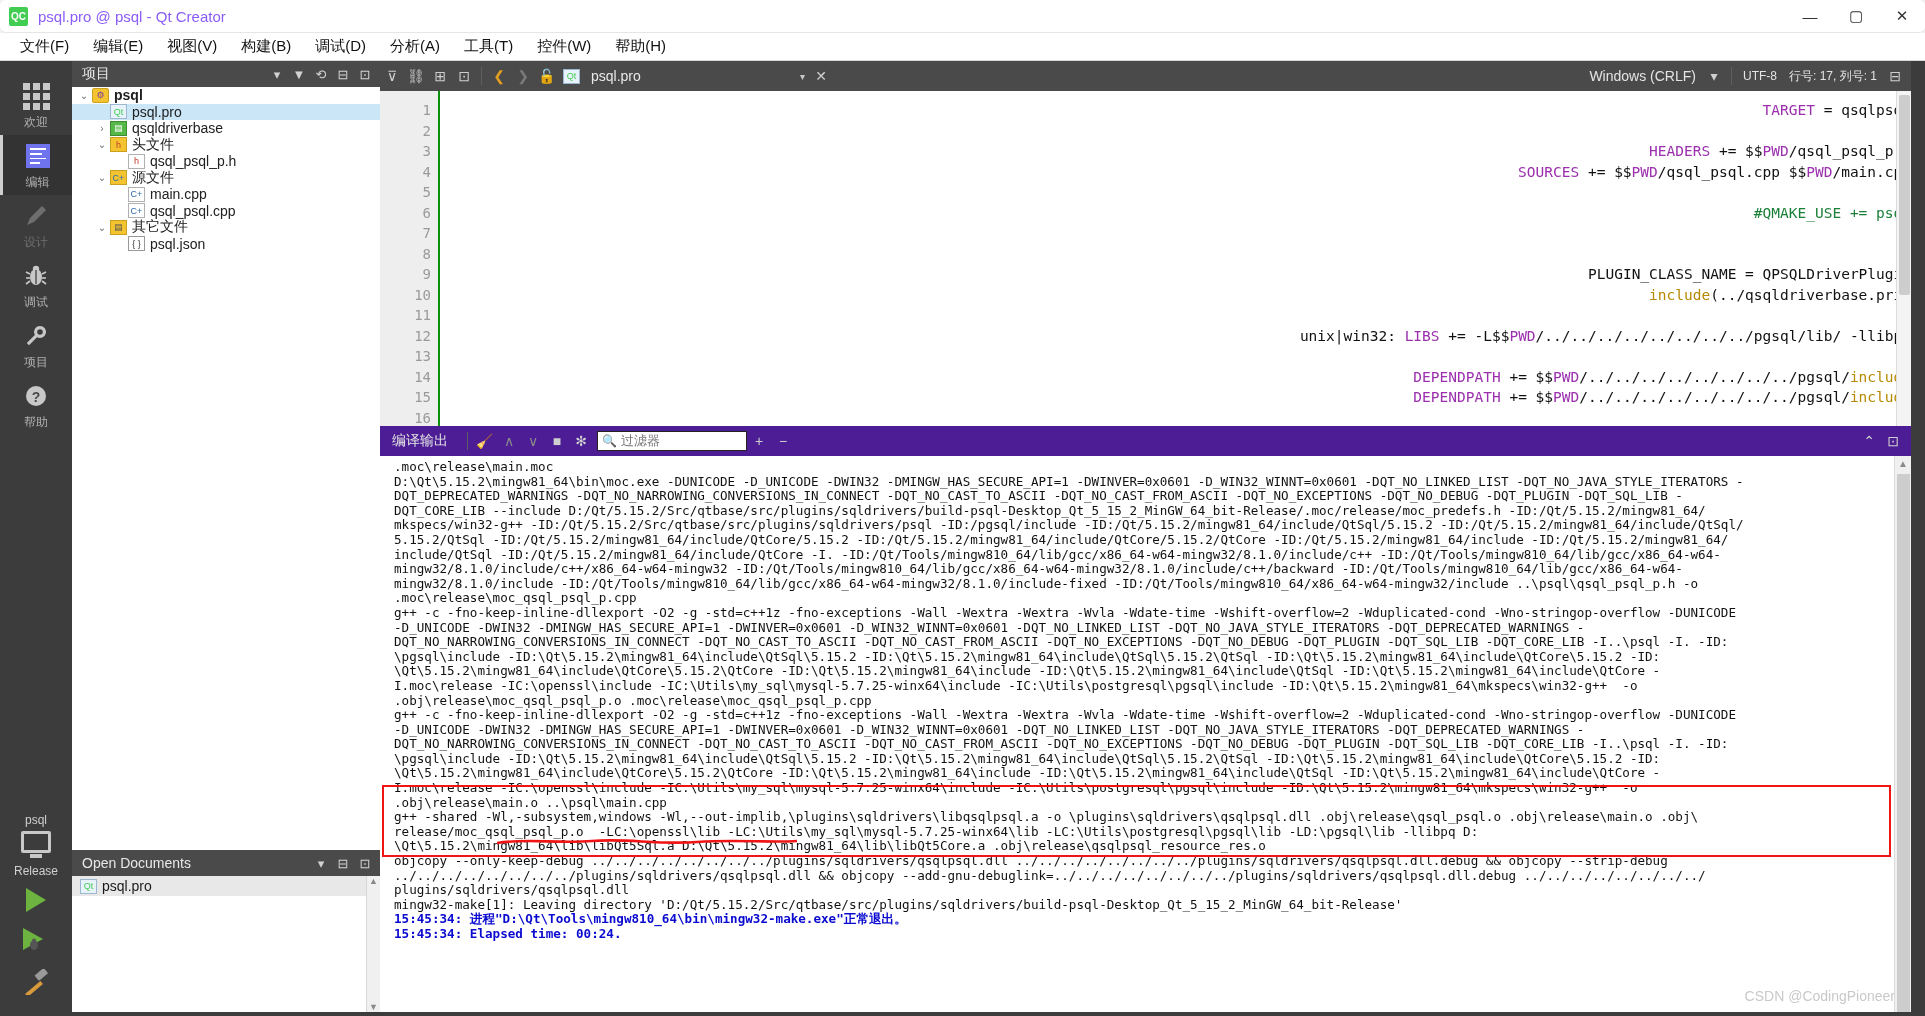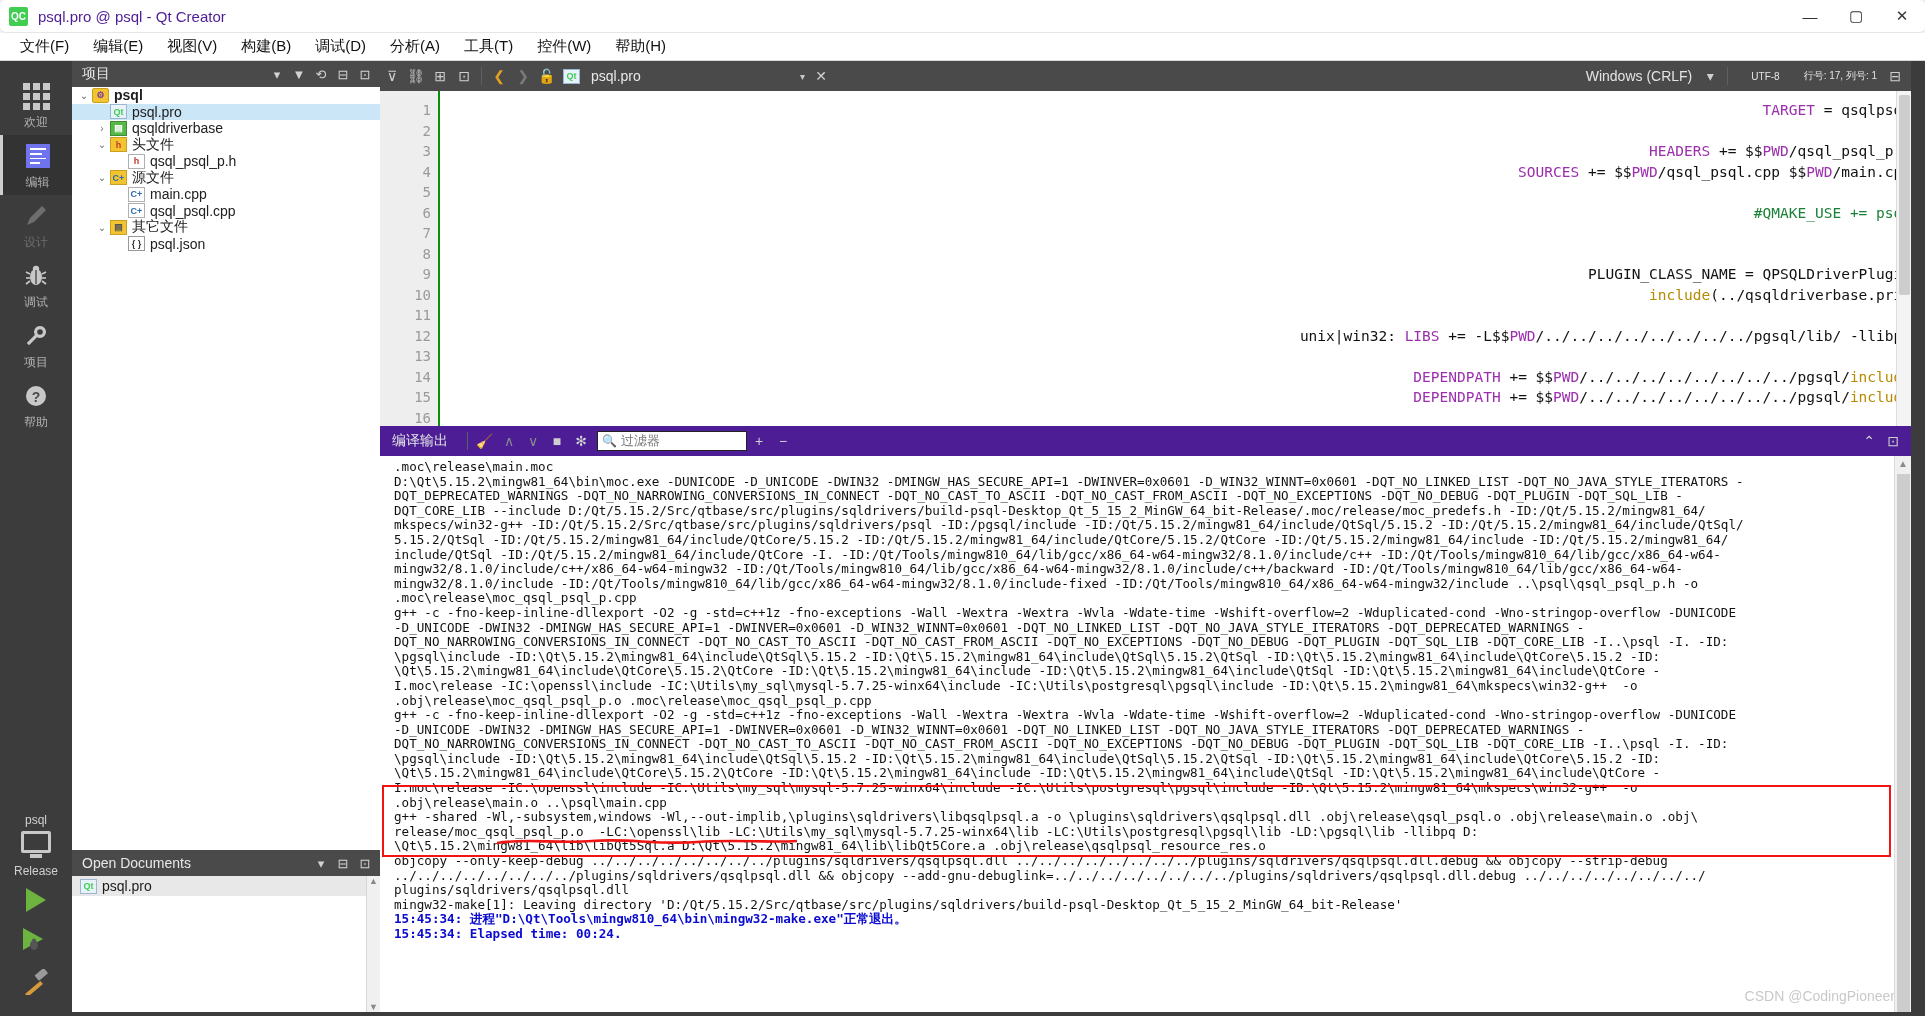--- a/index.html
+++ b/index.html
@@ -9,21 +9,21 @@
     background:#2e2f30; color:#d4d4d4; font-size:15px;
   }
   .app { width:1925px; height:1016px; display:flex; flex-direction:column; background:#f0f0f0;}
 
   
   .titlebar { height:33px; background:#ffffff; display:flex; align-items:center;
               border-bottom:1px solid #e6e6e6; flex:0 0 33px;border-radius:6px;}
   .titlebar .qc-logo { width:19px; height:19px; margin-left:9px; background:#41cd52;
       border-radius:2px; color:#fff; font-size:10px; font-weight:bold; display:flex;
       align-items:center; justify-content:center; font-family:"Liberation Sans",sans-serif;}
-  .titlebar .t-text { margin-left:10px; color:#4c1d95; font-size:15px; }
+  .titlebar .t-text { margin-left:10px; color:#8b5cf6; font-size:15px; }
   .titlebar .wbtns { margin-left:auto; display:flex; height:33px; }
   .wbtn { width:46px; height:33px; display:flex; align-items:center; justify-content:center;
           color:#333; font-size:15px; }
 
   
   .menubar { height:28px; background:#ffffff; display:flex; align-items:center;
              border-bottom:1px solid #d9d9d9; flex:0 0 28px; padding-left:8px;}
   .menuitem { padding:3px 12px; color:#111; font-size:15px;text-align:center; }
 
   
@@ -62,21 +62,21 @@
                padding:0 4px 0 10px; color:#e8e8e8; font-size:14px; flex:0 0 26px;}
   .panelhead .title { flex:1; }
   .panelhead .hicon { width:22px; height:20px; display:flex; align-items:center;
                       justify-content:center; color:#d2d2d2; font-size:13px;}
   .treearea { flex:1; background:#ffffff; overflow:hidden; position:relative;}
   .trow { display:flex; align-items:center; height:16.5px; font-size:14px; color:#202020;
           padding-left:4px; white-space:nowrap;}
   .trow.sel { background:#cbe6f7; }
   .arrow { width:16px; text-align:center; color:#707070; font-size:10px; }
   .ficon { width:17px; height:15px; display:inline-flex; align-items:center; justify-content:center;
-           margin-right:5px; font-size:9px; font-weight:bold;}
+           margin-right:5px; font-size:9px; font-weight:normal;}
   .ic-proj{ background:#f4c430; border:1px solid #caa020; border-radius:2px; color:#7b3fa0;}
   .ic-pro { background:#e8f2fb; border:1px solid #9bb8d0; color:#41cd52;}
   .ic-lib { background:#57b84a; border:1px solid #3d8c33; color:#fff;}
   .ic-h   { background:#f4c430; border:1px solid #caa020; color:#c0392b;}
   .ic-hf  { background:#ffffff; border:1px solid #b0b0b0; color:#c0392b;}
   .ic-cpp { background:#f4c430; border:1px solid #caa020; color:#2b6cb0;}
   .ic-cppf{ background:#ffffff; border:1px solid #b0b0b0; color:#2b6cb0;}
   .ic-oth { background:#f4c430; border:1px solid #caa020; color:#555;}
   .ic-json{ background:#ffffff; border:1px solid #999; color:#333;}
   .tlabel.bold { font-weight:bold; }
@@ -98,21 +98,21 @@
             color:#cfcfcf; font-size:14px;}
   .tbicon.dis { color:#7a7a7a; }
   .tbicon.amber { color:#e4a020; }
   .navsep { width:1px; height:18px; background:#5f5f5f; margin:0 5px;}
   .filecombo { display:flex; align-items:center; flex:0 0 250px; height:26px; background:#4a4a4a;
                padding:0 4px; }
   .filecombo .name { margin-left:6px; color:#e8e8e8; }
   .filecombo .caret { margin-left:auto; color:#c8c8c8; font-size:10px;}
   .tbspacer { flex:1; }
   .tbtext { color:#e4e4e4; font-size:14px; padding:0 6px; }
-  .tbtext.sm { font-size:10px;margin-left:12px; }
+  .tbtext.sm { font-size:12px; }
 
   .editor { flex:0 0 335px; background:#ffffff; display:flex; overflow:hidden; position:relative;
             font-family:"DejaVu Sans Mono", monospace; font-size:14.5px;}
   .gutter { width:58px; flex:0 0 58px; background:#eeeeee; text-align:right; padding-top:9px;
             color:#9a9a9a; font-size:14px;}
   .gutter div { height:20.5px; line-height:20.5px; padding-right:7px; }
   .codepane { flex:1; padding-top:9px; border-left:2px solid #0b8f0b; overflow:hidden;
               position:relative;text-align:right;}
   .codepane .ln { height:20.5px; line-height:20.5px; padding-left:9px; white-space:pre; color:#111;}
   .kw   { color:#9b2fae; }

